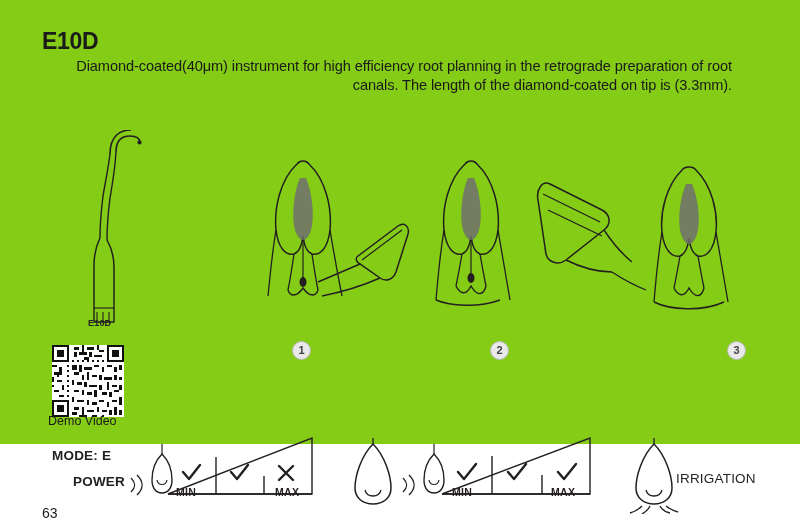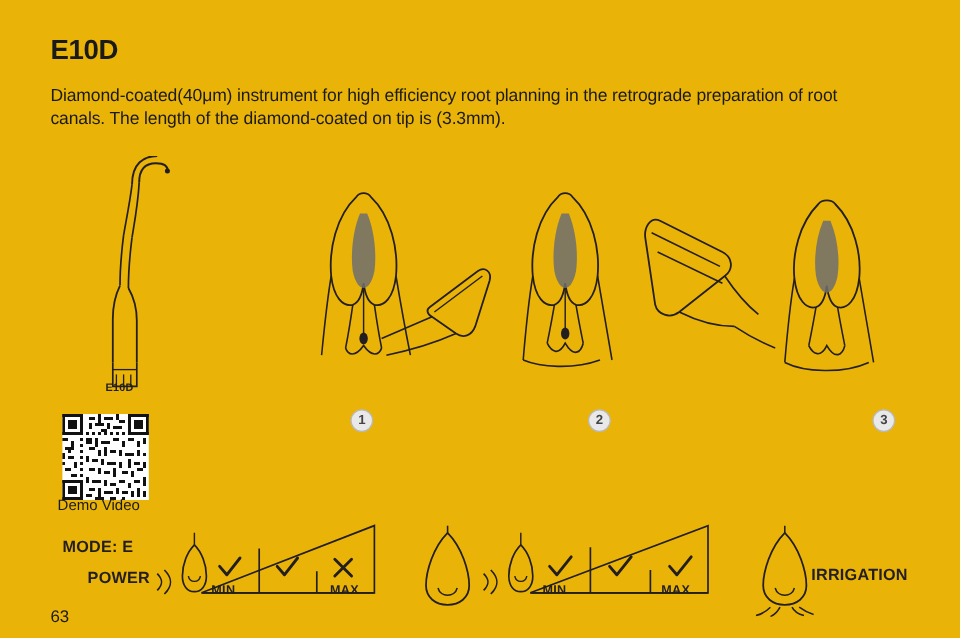--- a/index.html
+++ b/index.html
@@ -7,45 +7,46 @@
     margin: 0; padding: 0;
     width: 800px; height: 532px;
     background: #ffffff;
     font-family: "Liberation Sans", sans-serif;
     color: #231f20;
     overflow: hidden;
   }
   .page {
     position: relative;
     width: 800px;
-    height: 532px;
-    background: #eab308;
+    height: 444px;
+    background: #84cc16;
   }
 
   
   .header { position: absolute; left: 42px; top: 28px; width: 720px; }
   .title-line { display: flex; align-items: baseline; }
   .code {
     font-size: 23px;
     font-weight: bold;
     letter-spacing: -0.3px;
     color: #1a1a1a;
   }
   .variant {
     font-size: 18px;
     color: #1a1a1a;
     letter-spacing: -0.2px;
   }
   .desc {
-    margin-top: 16px;
+    margin-top: 2px;
     font-size: 14.6px;
     line-height: 1.28;
     color: #1a1a1a;
     max-width: 690px;
     letter-spacing: -0.1px;
+    text-align: right;
   }
 
   
   .tip-art { position: absolute; left: 70px; top: 130px; }
   .tip-label {
     position: absolute;
     left: 88px;
     top: 318px;
     font-size: 9px;
     font-weight: bold;
@@ -80,21 +81,21 @@
     font-size: 13.5px;
     font-weight: bold;
     letter-spacing: 0.2px;
     margin-left: 21px;
   }
   .irrigation-label {
     position: absolute;
     left: 676px;
     top: 471px;
     font-size: 13.5px;
-    font-weight: bold;
+    font-weight: normal;
     letter-spacing: 0.2px;
   }
 
   
   .steps { position: absolute; left: 250px; top: 150px; }
   .step-num {
     position: absolute;
     width: 19px; height: 19px;
     border-radius: 50%;
     background: #e9e9e9;

